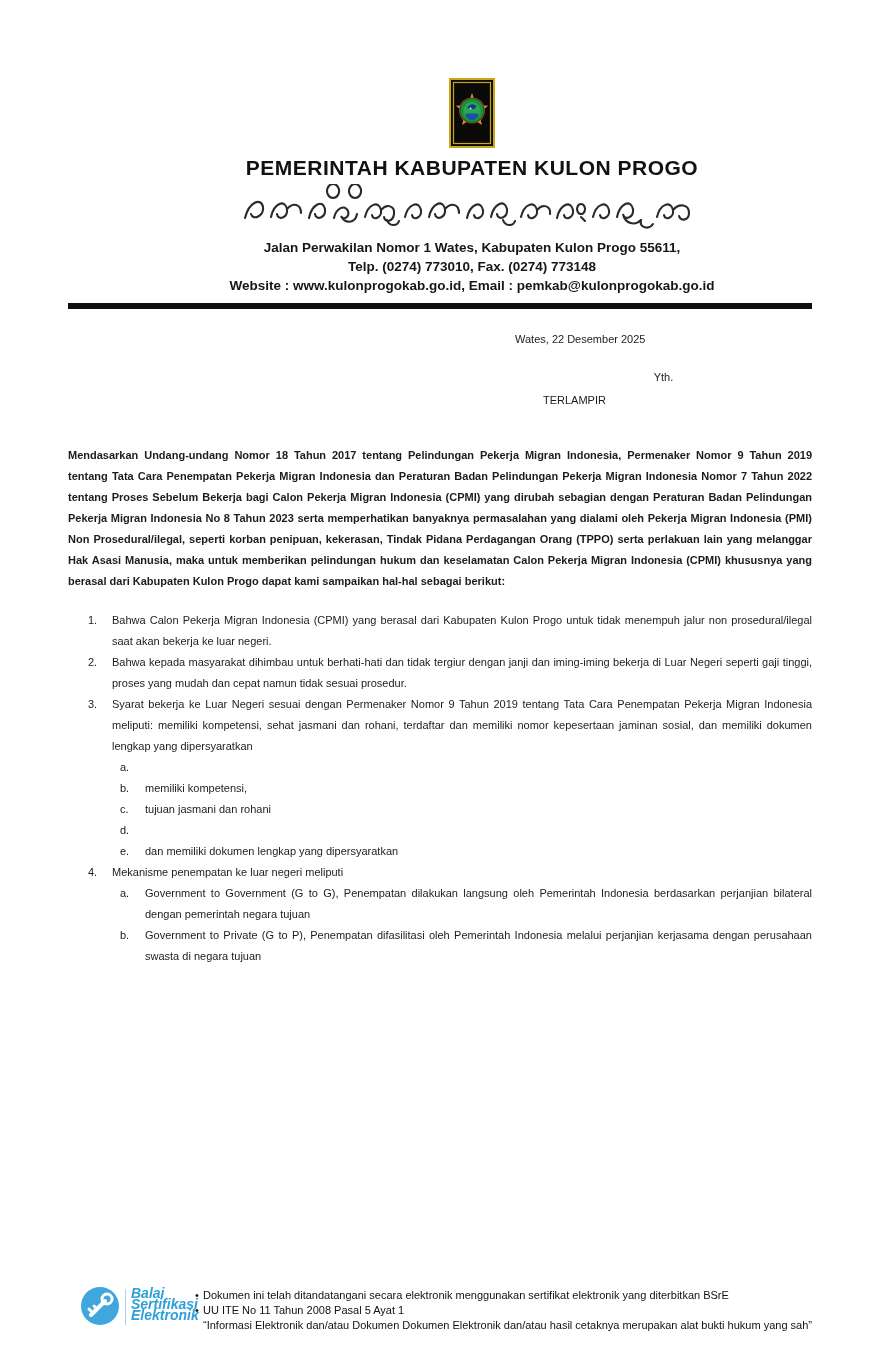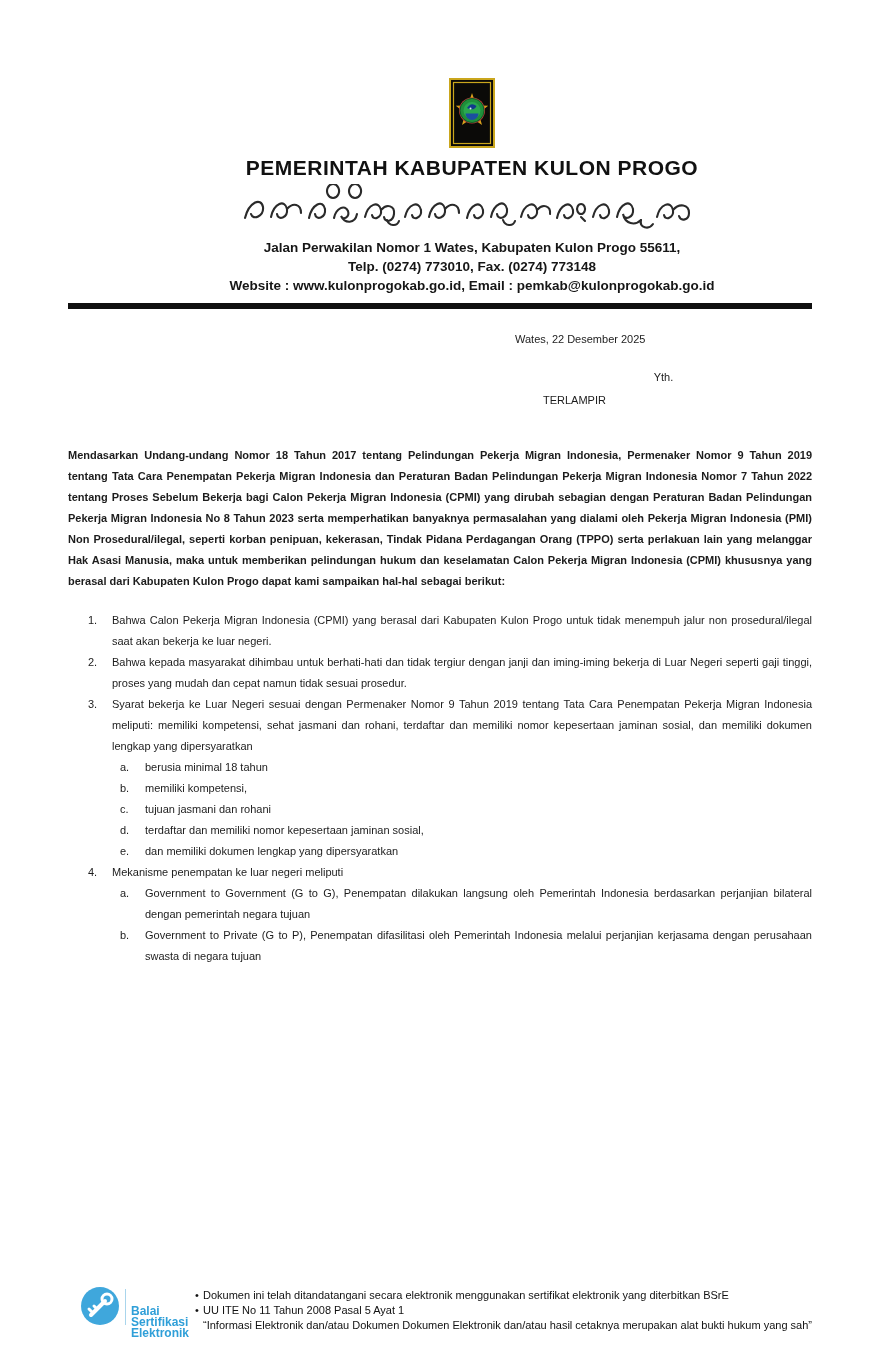--- a/index.html
+++ b/index.html
@@ -30,21 +30,21 @@
   .li .litext{flex:1;text-align:justify;}
   .sub{display:flex;padding-left:52px;}
   .sub .letter{width:25px;flex:0 0 25px;}
   .sub .litext{flex:1;text-align:justify;}
   .it{}
 
   
   .footer{position:absolute;left:80px;top:1286px;display:flex;align-items:flex-start;}
   .bsre-badge{width:40px;height:40px;flex:0 0 40px;}
   .bsre-sep{width:1px;height:36px;background:#a9d5ec;margin:3px 5px 0 5px;}
-  .bsre-label{font-size:12px;font-weight:bold;line-height:11px;color:#2f9fd8;margin-top:20px;width:52px;}
+  .bsre-label{font-size:14px;font-weight:bold;line-height:11px;color:#2f9fd8;margin-top:2px;width:52px;font-style:italic;}
   .notes{margin-left:8px;font-size:11px;line-height:15px;color:#111;margin-top:2px;width:640px;}
   .note-row{display:flex;}
   .note-row .bullet{width:12px;flex:0 0 12px;text-align:center;}
   .note-row .ntext{flex:1;}
   .quote{padding-left:12px;}
 </style>
 </head>
 <body>
 
 <div class="page">
@@ -117,33 +117,31 @@
         <span class="num">2.</span>
         <div class="litext">Bahwa kepada masyarakat dihimbau untuk berhati-hati dan tidak tergiur dengan janji dan iming-iming bekerja di Luar Negeri seperti gaji tinggi, proses yang mudah dan cepat namun tidak sesuai prosedur.</div>
       </div>
 
       <div class="li">
         <span class="num">3.</span>
         <div class="litext">Syarat bekerja ke Luar Negeri sesuai dengan Permenaker Nomor 9 Tahun 2019 tentang Tata Cara Penempatan Pekerja Migran Indonesia meliputi: memiliki kompetensi, sehat jasmani dan rohani, terdaftar dan memiliki nomor kepesertaan jaminan sosial, dan memiliki dokumen lengkap yang dipersyaratkan</div>
       </div>
       <div class="sub">
         <span class="letter">a.</span>
-        <div class="litext">berusia minimal 18 tahun</div>
       </div>
       <div class="sub">
         <span class="letter">b.</span>
         <div class="litext">memiliki kompetensi,</div>
       </div>
       <div class="sub">
         <span class="letter">c.</span>
         <div class="litext">tujuan jasmani dan rohani</div>
       </div>
       <div class="sub">
         <span class="letter">d.</span>
-        <div class="litext">terdaftar dan memiliki nomor kepesertaan jaminan sosial,</div>
       </div>
       <div class="sub">
         <span class="letter">e.</span>
         <div class="litext">dan memiliki dokumen lengkap yang dipersyaratkan</div>
       </div>
 
       <div class="li">
         <span class="num">4.</span>
         <div class="litext">Mekanisme penempatan ke luar negeri meliputi</div>
       </div>

